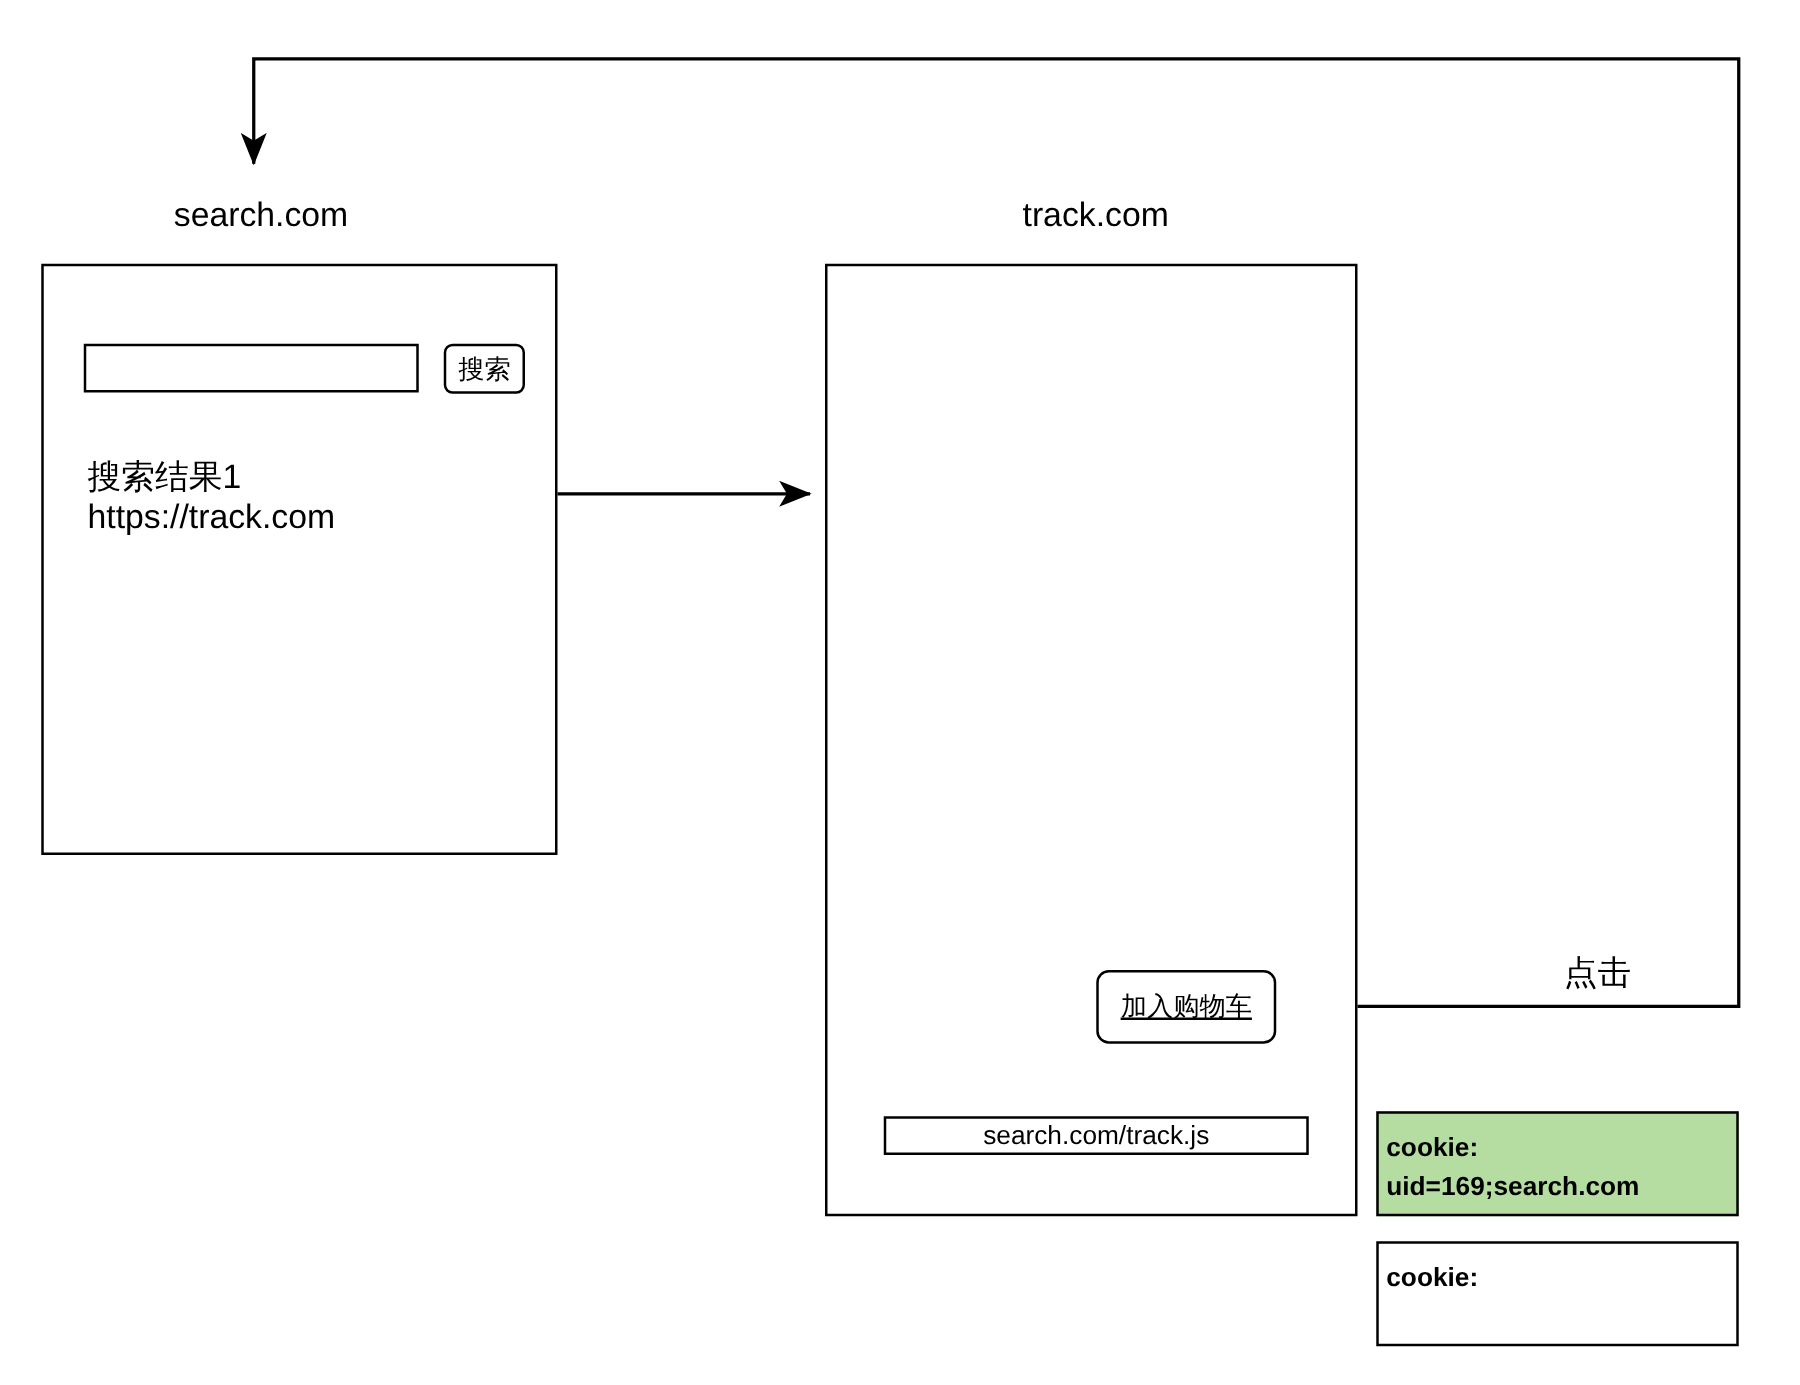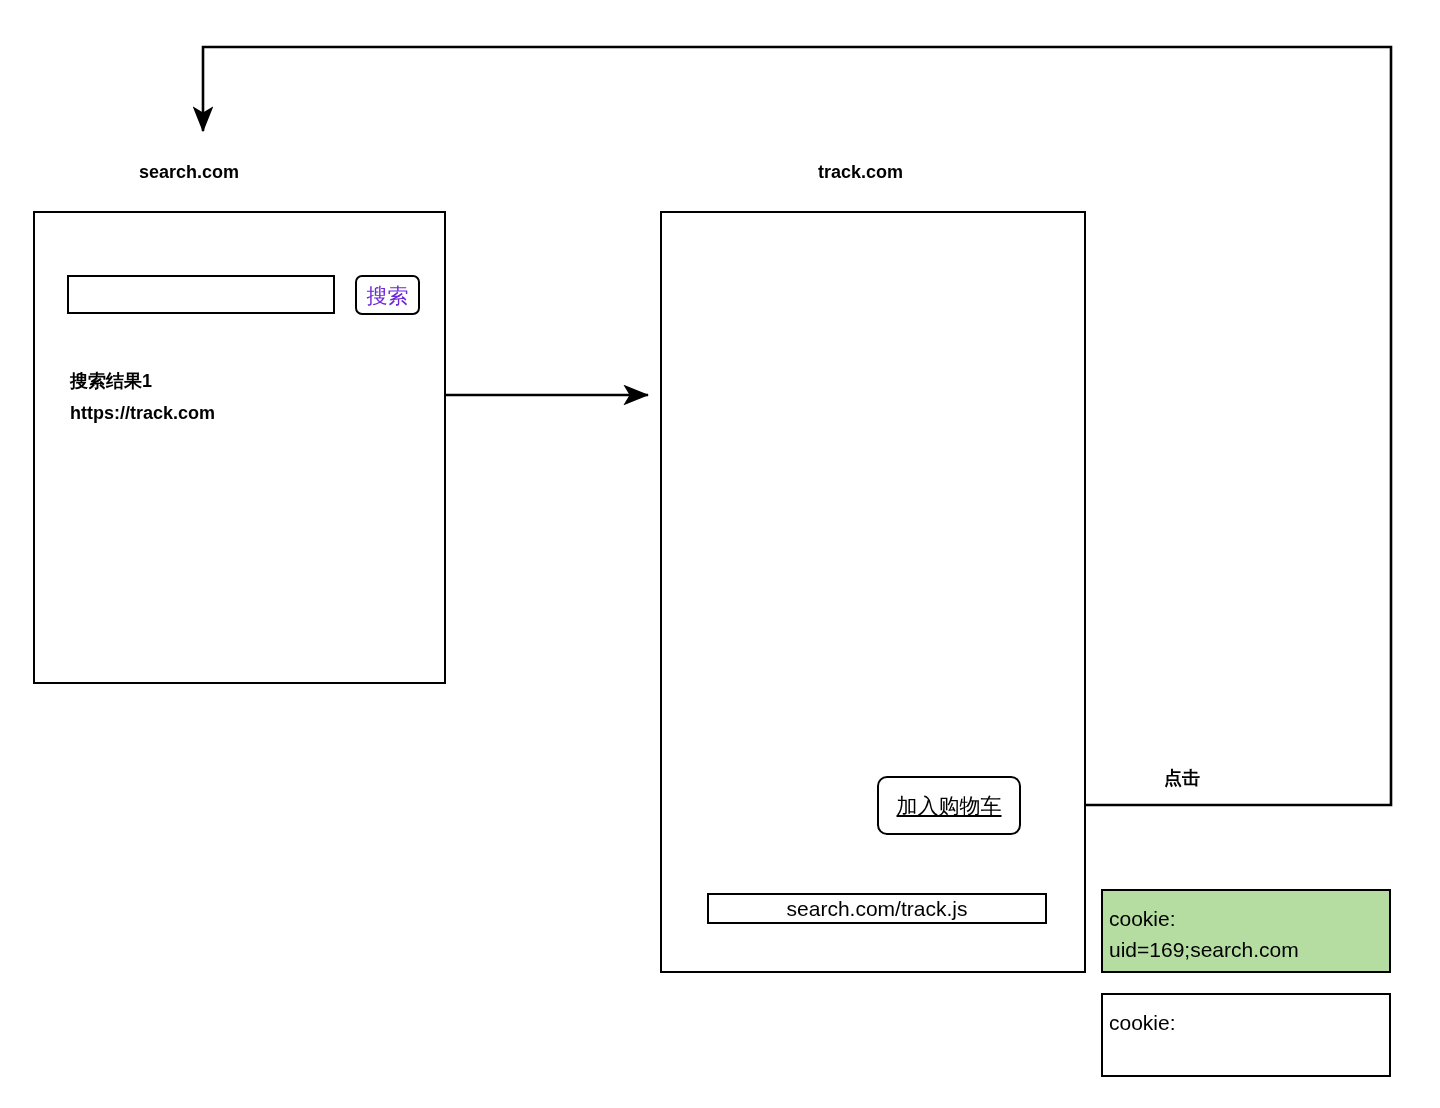--- a/index.html
+++ b/index.html
@@ -19,25 +19,24 @@
   .svg-layer {
     position: absolute;
     left: 0;
     top: 0;
     width: 1440px;
     height: 1108px;
     pointer-events: none;
   }
   .label {
     position: absolute;
-    font-size: 18px;
+    font-size: 27px;
     line-height: 26px;
     color: #000000;
     white-space: nowrap;
-    font-weight: bold;
   }
   
   .panel {
     position: absolute;
     background: #ffffff;
     border: 2px solid #000000;
     box-sizing: border-box;
   }
   #search-panel {
     left: 33px;
@@ -73,21 +72,21 @@
     top: 275px;
     width: 65px;
     height: 40px;
     box-sizing: border-box;
     border: 2px solid #000000;
     border-radius: 7px;
     background: #ffffff;
     font-family: "Liberation Sans", "DejaVu Sans", sans-serif;
     font-size: 21px;
     line-height: 1;
-    color: #6d28d9;
+    color: #000000;
     cursor: pointer;
     padding: 0;
   }
   
   #result-title {
     left: 70px;
     top: 368px;
     text-align: center;
   }
   #result-url {
@@ -98,21 +97,21 @@
   #search-caption {
     left: 139px;
     top: 159px;
   }
   #shop-caption {
     left: 818px;
     top: 159px;
   }
   
   #click-label {
-    left: 1164px;
+    left: 1251px;
     top: 765px;
   }
   
   #addcart-button {
     position: absolute;
     left: 877px;
     top: 776px;
     width: 144px;
     height: 59px;
     box-sizing: border-box;
@@ -143,20 +142,21 @@
     font-size: 21px;
   }
   
   .cookie-box {
     position: absolute;
     box-sizing: border-box;
     border: 2px solid #000000;
     padding: 12px 6px 0 6px;
     font-size: 21px;
     line-height: 31px;
+    font-weight: bold;
   }
   #cookie-search {
     left: 1101px;
     top: 889px;
     width: 290px;
     height: 84px;
     background: #b5dda2;
   }
   #cookie-shop {
     left: 1101px;

